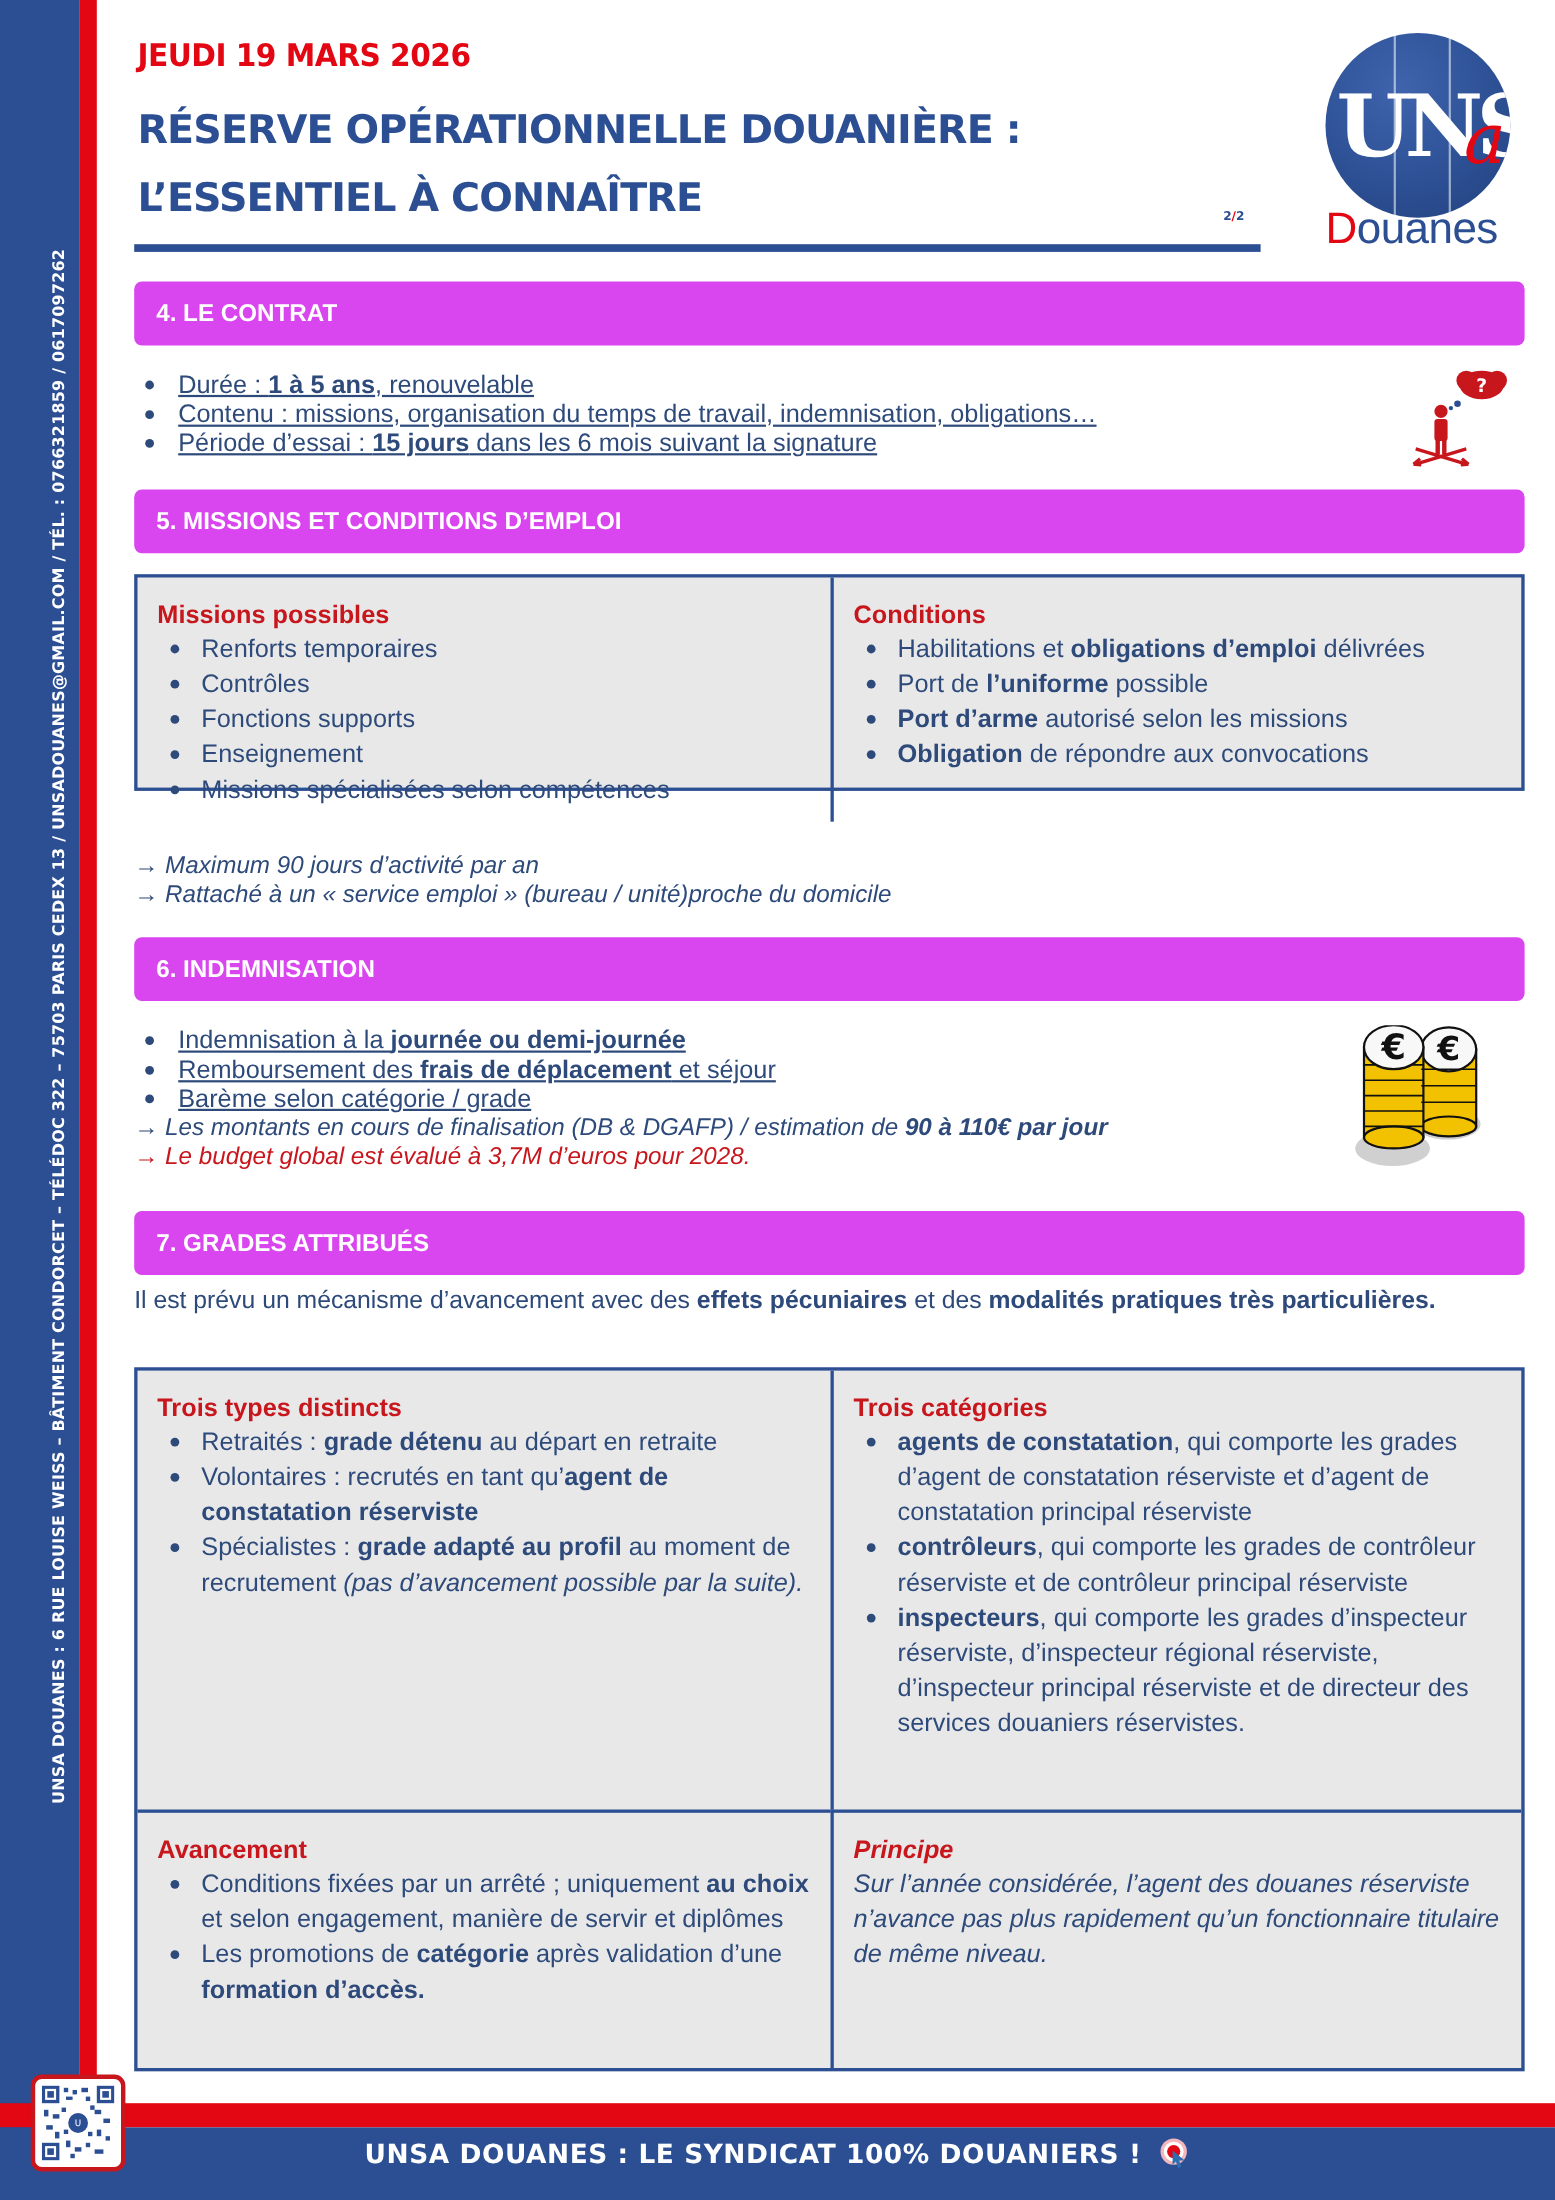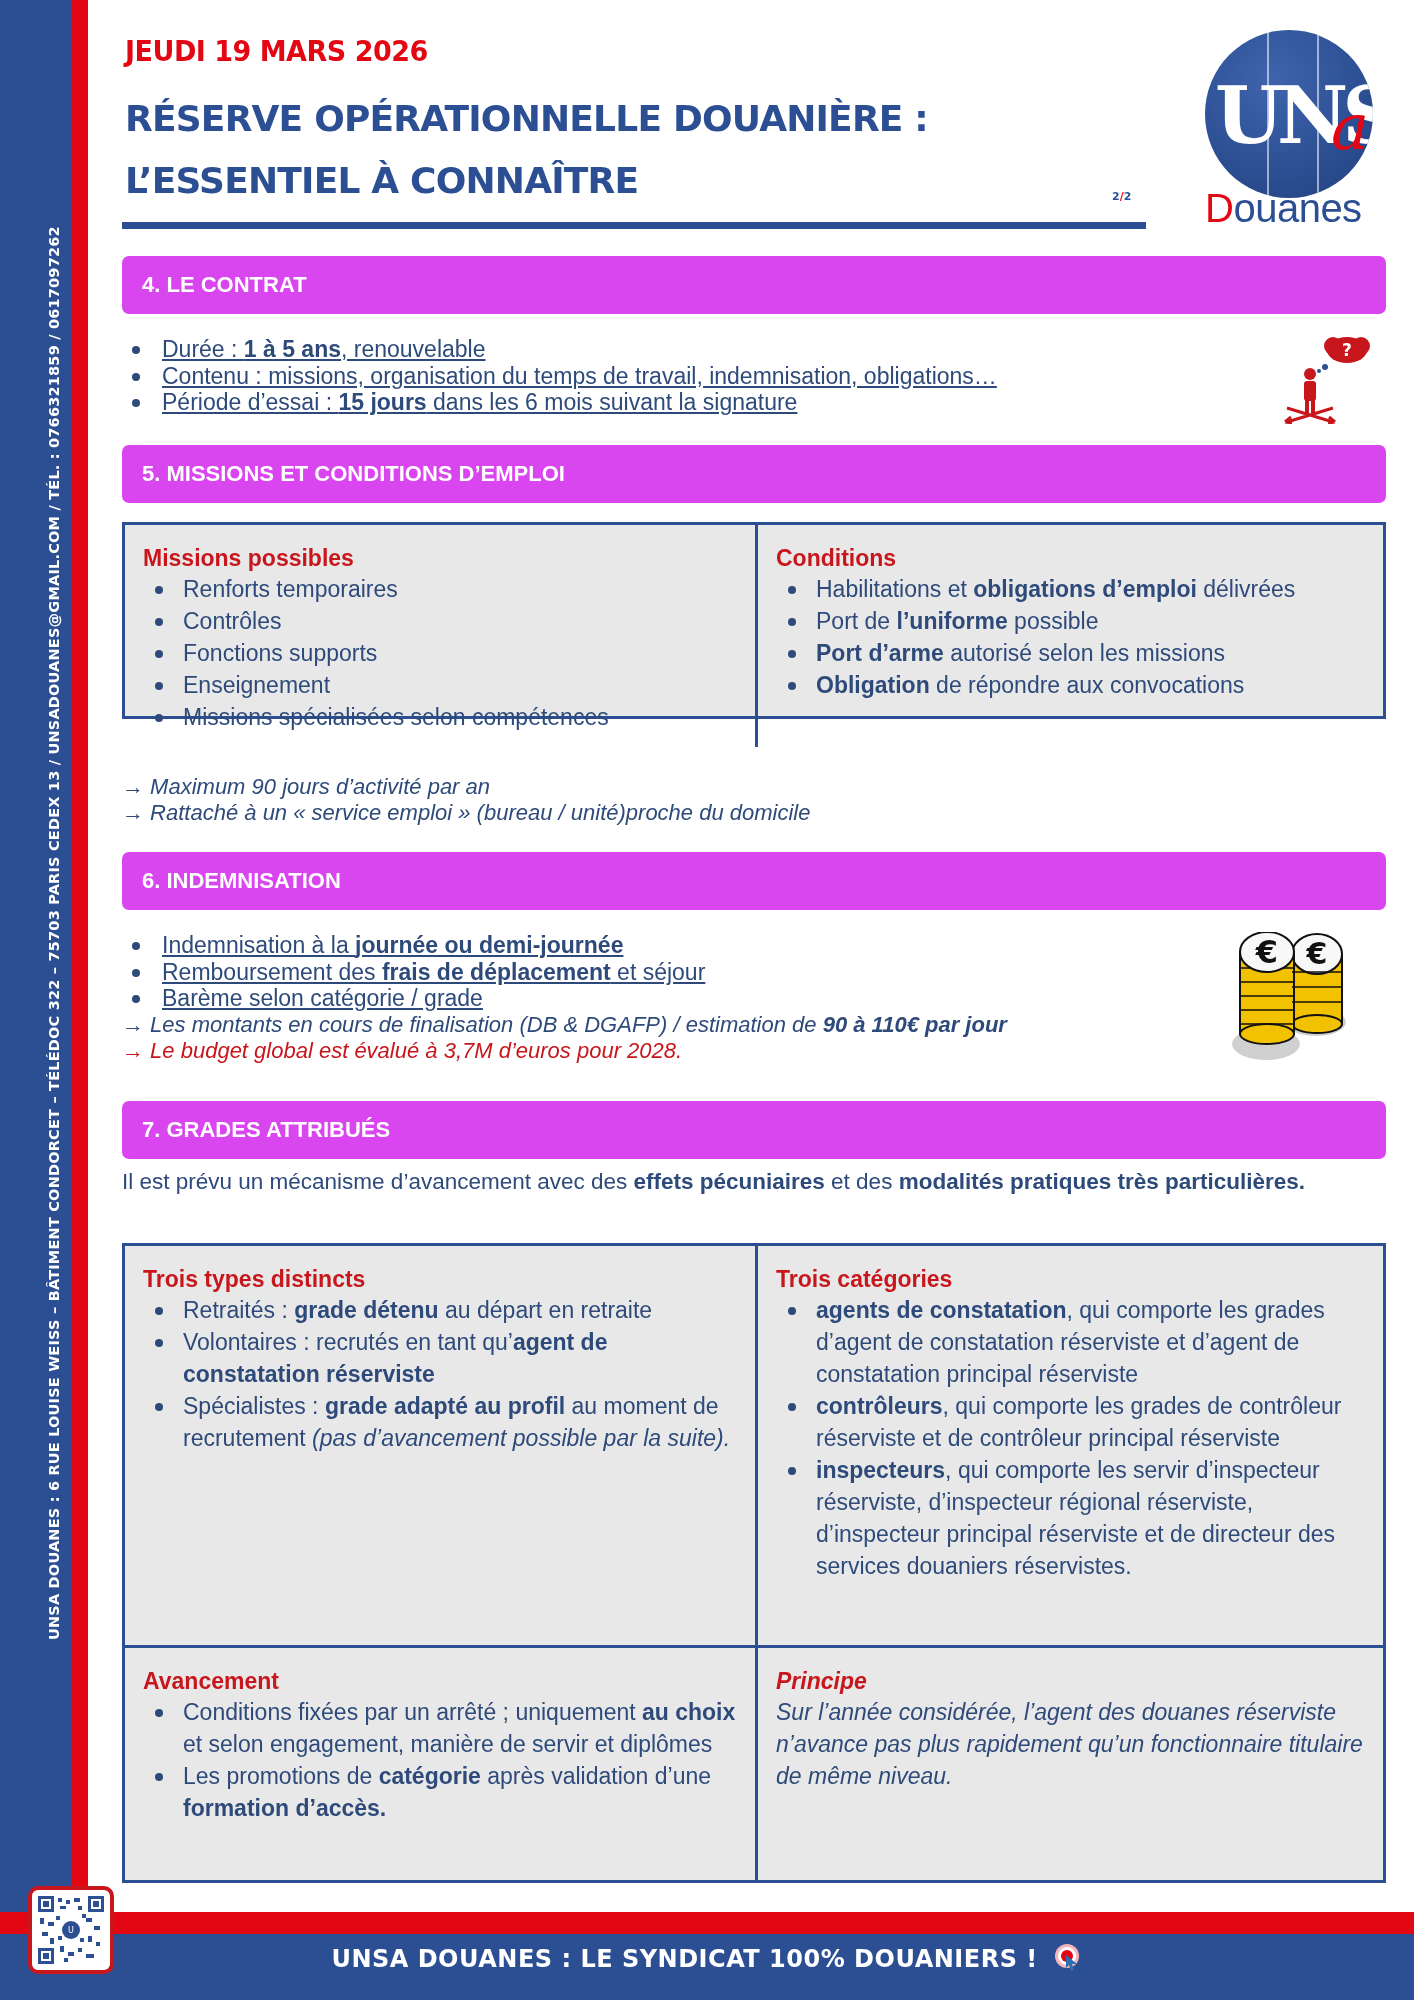--- a/index.html
+++ b/index.html
@@ -177,21 +177,21 @@
       <li><span>Retraités : </span><b>grade détenu</b><span> au départ en retraite</span><i></i></li>
       <li><span>Volontaires : recrutés en tant qu’</span><b>agent de constatation réserviste</b><span></span><i></i></li>
       <li><span>Spécialistes : </span><b>grade adapté au profil</b><span> au moment de recrutement </span><i>(pas d’avancement possible par la suite).</i></li>
     </ul>
   </div>
   <div class="cell right">
     <div class="cell-title">Trois catégories</div>
     <ul>
       <li><b>agents de constatation</b><span>, qui comporte les grades d’agent de constatation réserviste et d’agent de constatation principal réserviste</span></li>
       <li><b>contrôleurs</b><span>, qui comporte les grades de contrôleur réserviste et de contrôleur principal réserviste</span></li>
-      <li><b>inspecteurs</b><span>, qui comporte les servir d’inspecteur réserviste, d’inspecteur régional réserviste, d’inspecteur principal réserviste et de directeur des services douaniers réservistes.</span></li>
+      <li><b>inspecteurs</b><span>, qui comporte les grades d’inspecteur réserviste, d’inspecteur régional réserviste, d’inspecteur principal réserviste et de directeur des services douaniers réservistes.</span></li>
     </ul>
   </div>
   <div class="cell top-border">
     <div class="cell-title">Avancement</div>
     <ul>
       <li><span>Conditions fixées par un arrêté ; uniquement </span><b>au choix</b><span> et selon engagement, manière de servir et diplômes</span><b></b></li>
       <li><span>Les promotions de </span><b>catégorie</b><span> après validation d’une </span><b>formation d’accès.</b></li>
     </ul>
   </div>
   <div class="cell right top-border">

